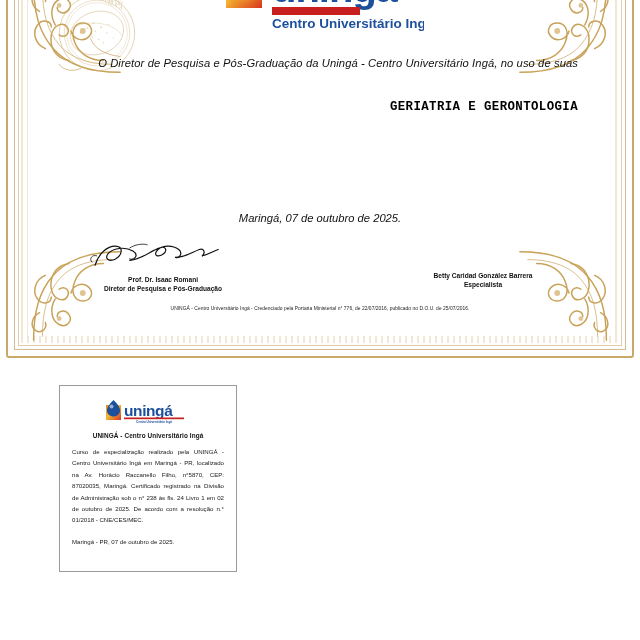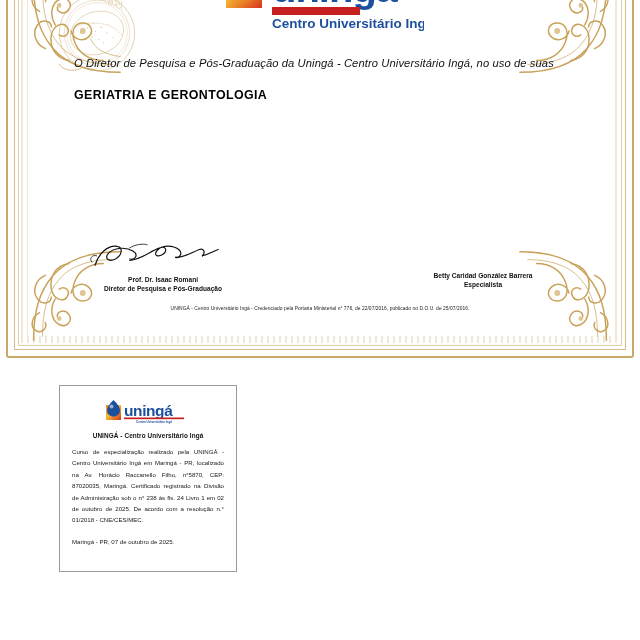--- a/index.html
+++ b/index.html
@@ -100,45 +100,46 @@
     left: 50%;
     transform: translateX(-50%);
     top: -26px;
     width: 208px;
     height: 66px;
   }
 
   
   .cert-body {
     position: absolute;
-    left: 74px;
+    left: 62px;
     right: 62px;
     top: 52px;
-    text-align: left;
+    text-align: right;
   }
   .cert-line {
     font-style: italic;
     font-size: 11.2px;
     line-height: 22px;
     letter-spacing: 0.1px;
     color: #111;
     white-space: nowrap;
   }
   .cert-line .nm {
     font-style: normal;
     font-weight: bold;
     font-size: 12.2px;
     letter-spacing: 0.2px;
   }
   .cert-course {
-    margin-top: 14px;
+    margin-top: 26px;
     font-weight: bold;
     font-size: 12.4px;
     letter-spacing: 0.4px;
     color: #000;
+    font-family: Liberation Mono, monospace;
   }
 
   .cert-place-date {
     position: absolute;
     left: 0; right: 0;
     top: 212px;
     text-align: center;
     font-style: italic;
     font-size: 11.2px;
     color: #111;
@@ -335,20 +336,21 @@
     <rect x="56" y="33" width="88" height="8" fill="#c8201f"></rect>
 
     <text x="56" y="54" font-family="Liberation Sans, sans-serif" font-size="13.5" font-weight="bold" fill="#1c4f9c">Centro Universitário Ingá</text>
   </svg>
 
   <div class="cert-body">
     <div class="cert-line">O Diretor de Pesquisa e Pós-Graduação da Uningá - Centro Universitário Ingá, no uso de suas</div>
     <div class="cert-course">GERIATRIA E GERONTOLOGIA</div>
   </div>
 
+  <div class="cert-place-date">Maringá, 07 de outubro de 2025.</div>
 
   <div class="sig-block sig-left">
     <svg class="sig-img" viewBox="0 0 200 38">
       <g fill="none" stroke="#111" stroke-width="1.5" stroke-linecap="round">
         <path d="M14 32 C18 18 30 6 42 8 C50 9 48 20 40 24 C32 28 26 24 30 18
                  C36 10 52 8 62 14 C70 19 64 26 58 24"></path>
         <path d="M58 26 C74 24 84 14 96 10 C104 7 106 14 100 18 C94 22 88 20 92 14
                  C98 6 112 6 120 12 C126 17 120 24 116 22"></path>
         <path d="M116 22 C128 22 136 16 146 12 C152 10 154 16 150 20"></path>
         <path d="M150 20 C158 18 164 14 170 12"></path>

